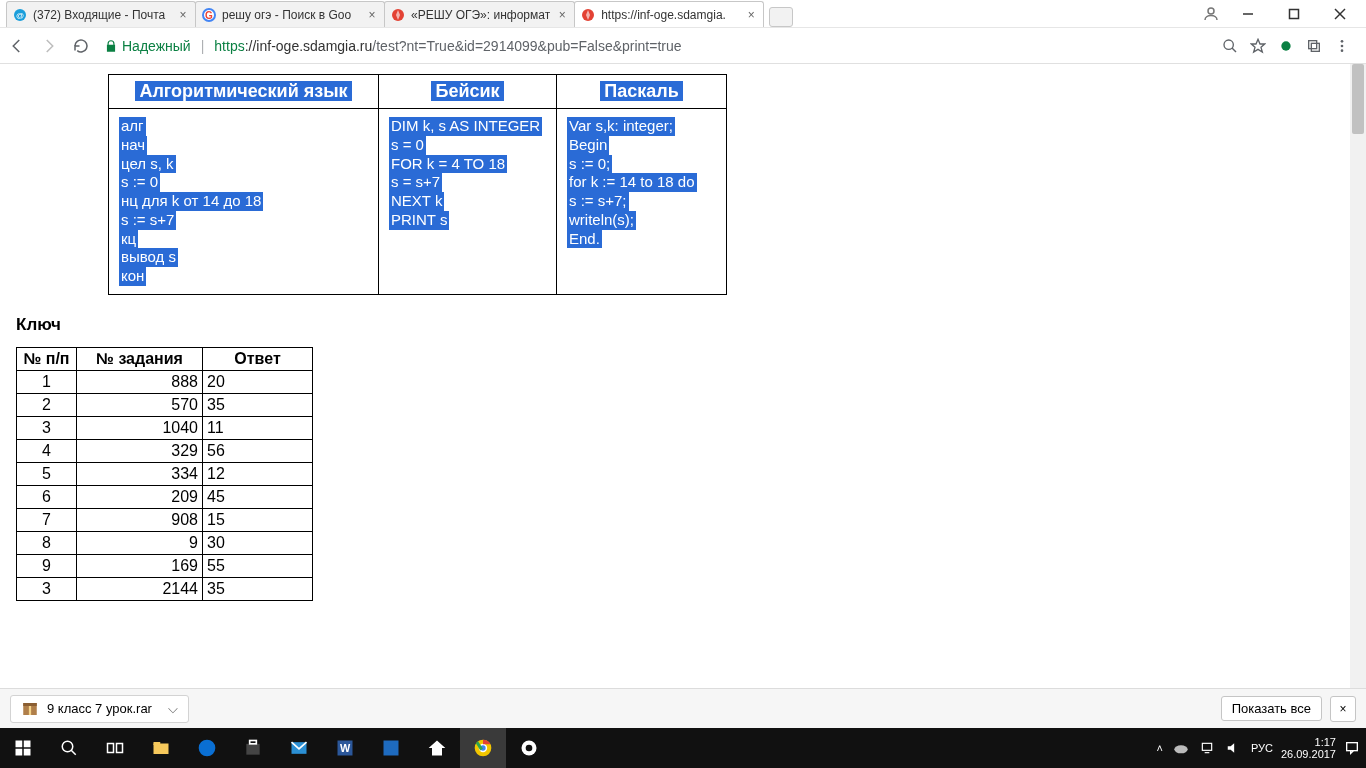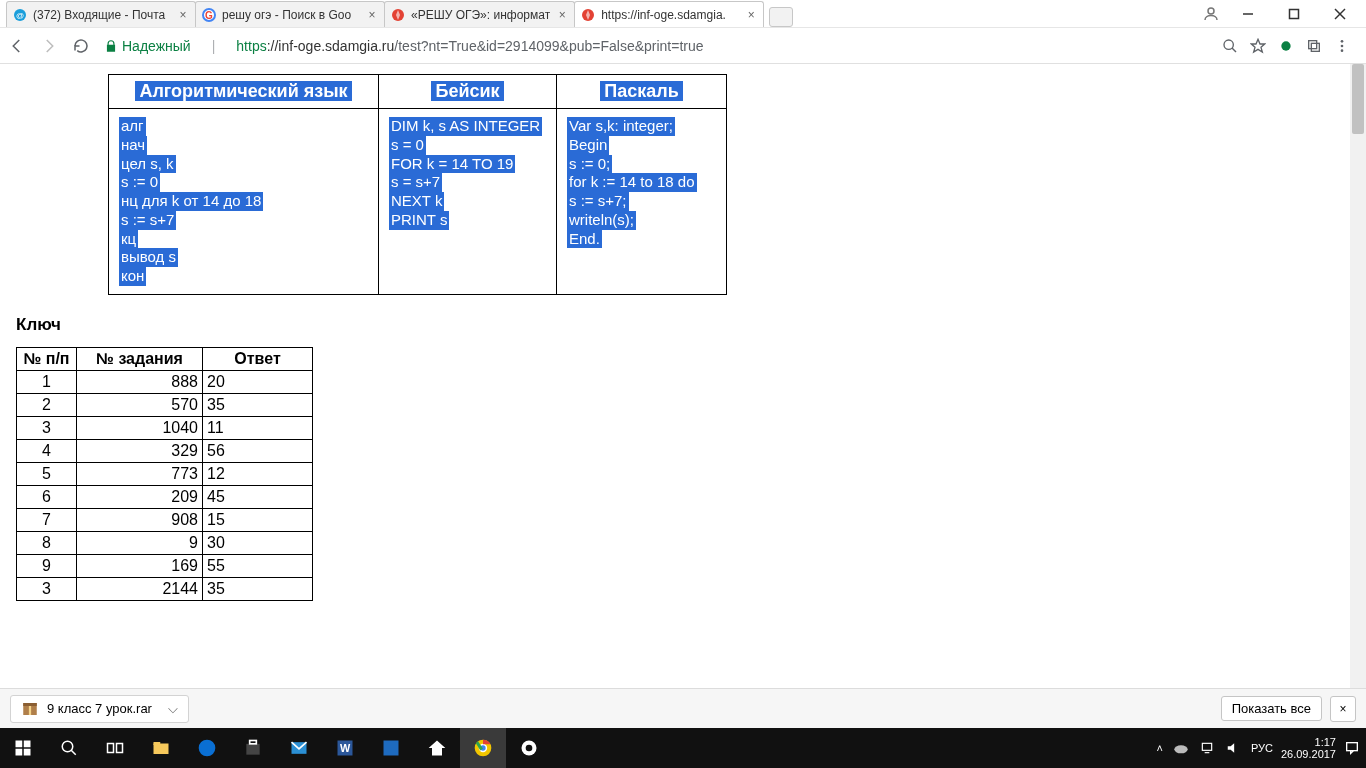--- a/index.html
+++ b/index.html
@@ -15,21 +15,21 @@
 .tab .title { flex:1; overflow:hidden; white-space:nowrap; text-overflow:ellipsis; }
 .tab .tab-close { width:12px; color:#666; text-align:center; cursor:default; }
 .newtab { width:24px; height:20px; border:1px solid #c7c7c7; border-radius:3px; margin-left:6px; background:#f2f2f2; }
 .win-controls { display:flex; align-items:center; gap:2px; padding-right:4px; }
 .win-controls .account { width:26px; height:26px; border-radius:50%; display:flex; align-items:center; justify-content:center; color:#666; }
 .win-controls .wbtn { width:44px; height:26px; display:flex; align-items:center; justify-content:center; color:#333; }
 
 
 .addrbar { height: 36px; border-bottom: 1px solid #e0e0e0; display:flex; align-items:center; padding: 0 8px; gap:10px; }
 .navbtn { width:22px; color:#666; text-align:center; }
-.url { flex:1; display:flex; align-items:center; gap:21px; font-size:14px; color:#202124; }
+.url { flex:1; display:flex; align-items:center; gap:10px; font-size:14px; color:#202124; }
 .secure { color:#0b8043; display:flex; align-items:center; gap:4px; font-size:14px; }
 .url .scheme { color:#0b8043; }
 .url .host { color:#333; }
 .url .path { color:#5f6368; }
 .addr-right { display:flex; align-items:center; gap:10px; color:#5f6368; padding-right:6px; }
 .addr-right .ic { width:18px; text-align:center; }
 
 
 .content { flex:1; overflow:auto; position:relative; }
 .page { padding: 0 8px 8px; font-family: Verdana, Arial, sans-serif; color:#000; }
@@ -223,21 +223,21 @@
 
       <table class="code-table">
         <tbody>
             <tr>
           <th class="code-col1"><span class="hl">Алгоритмический язык</span></th>
           <th class="code-col2"><span class="hl">Бейсик</span></th>
           <th class="code-col3"><span class="hl">Паскаль</span></th>
         </tr>
         <tr>
           <td id="cell-alg"><span class="hl">алг</span><br><span class="hl">нач</span><br><span class="hl">цел s, k</span><br><span class="hl">s := 0</span><br><span class="hl">нц для k от 14 до 18</span><br><span class="hl">s := s+7</span><br><span class="hl">кц</span><br><span class="hl">вывод s</span><br><span class="hl">кон</span><br></td>
-          <td id="cell-basic"><span class="hl">DIM k, s AS INTEGER</span><br><span class="hl">s = 0</span><br><span class="hl">FOR k = 14 TO 19</span><br><span class="hl">s = s+7</span><br><span class="hl">NEXT k</span><br><span class="hl">PRINT s</span><br></td>
+          <td id="cell-basic"><span class="hl">DIM k, s AS INTEGER</span><br><span class="hl">s = 0</span><br><span class="hl">FOR k = 4 TO 18</span><br><span class="hl">s = s+7</span><br><span class="hl">NEXT k</span><br><span class="hl">PRINT s</span><br></td>
           <td id="cell-pascal"><span class="hl">Var s,k: integer;</span><br><span class="hl">Begin</span><br><span class="hl">s := 0;</span><br><span class="hl">for k := 14 to 18 do</span><br><span class="hl">s := s+7;</span><br><span class="hl">writeln(s);</span><br><span class="hl">End.</span><br></td>
         </tr>
       </tbody>
         </table>
 
       <div class="key-h">Ключ</div>
 
       <table class="ans-table">
         <thead>
             <tr>
@@ -262,21 +262,21 @@
               <td class="c-task">1040</td>
               <td class="c-ans">11</td>
             </tr>
             <tr>
               <td class="c-n">4</td>
               <td class="c-task">329</td>
               <td class="c-ans">56</td>
             </tr>
             <tr>
               <td class="c-n">5</td>
-              <td class="c-task">773</td>
+              <td class="c-task">334</td>
               <td class="c-ans">12</td>
             </tr>
             <tr>
               <td class="c-n">6</td>
               <td class="c-task">209</td>
               <td class="c-ans">45</td>
             </tr>
             <tr>
               <td class="c-n">7</td>
               <td class="c-task">908</td>

